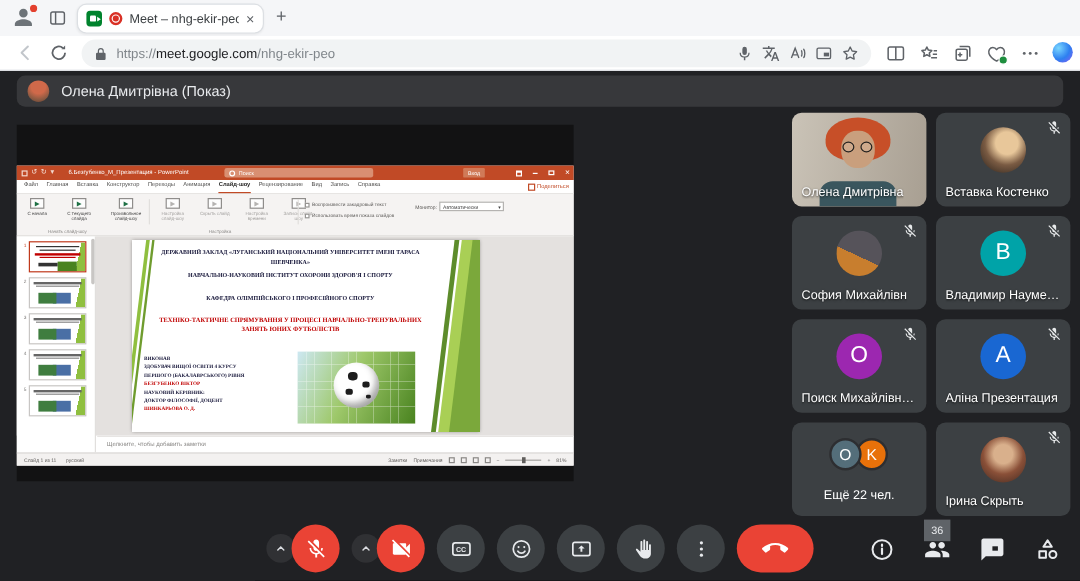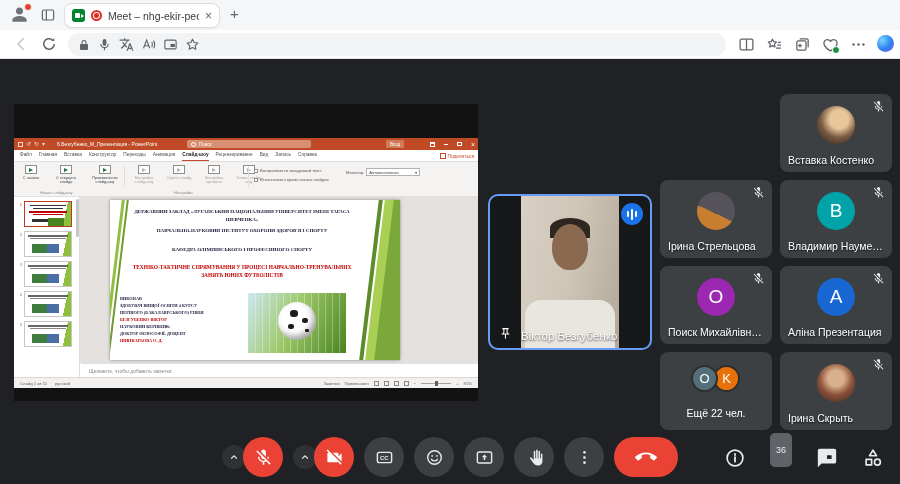--- a/index.html
+++ b/index.html
@@ -171,21 +171,21 @@
   .chev svg{width:12px;height:12px}
   .btn{width:40px;height:40px;border-radius:50%;display:flex;align-items:center;justify-content:center;position:relative;z-index:1}
   .btn svg{width:19px;height:19px}
   .redb{background:#ea4335;color:#fff}
   .darkb{background:#3c4043;color:#e8eaed}
   .end{width:64px;height:40px;border-radius:20px;background:#ea4335;color:#fff;display:flex;align-items:center;justify-content:center}
   .end svg{width:22px;height:22px}
   .side{position:absolute;right:16px;bottom:15px;display:flex;gap:24px;align-items:center;color:#e8eaed}
   .side .ic{width:22px;height:22px;position:relative}
   .badge{position:absolute;top:-14px;left:50%;transform:translateX(-50%);background:#5f6368;color:#e8eaed;
-         font-size:9px;padding:12px 6px;border-radius:5px;white-space:nowrap}
+         font-size:9px;padding:4px 6px;border-radius:0;white-space:nowrap}
 </style>
 <title>Meet – nhg-ekir-peo</title></head>
 <body>
 
 <div id="app">
 
   <div class="tabstrip">
     <div class="profile">
       <svg viewBox="0 0 24 24" fill="currentColor">
           <path d="M12 12c2.5 0 4.5-2 4.5-4.5S14.5 3 12 3 7.5 5 7.5 7.5 9.5 12 12 12zm0 2c-3.3 0-9 1.7-9 5v2h18v-2c0-3.3-5.7-5-9-5z"></path>
@@ -218,20 +218,21 @@
           <path d="M19 12a7 7 0 1 1-2.5-5.4"></path>
           <path d="M19 4v4h-4" fill="currentColor" stroke="none"></path>
         </svg>
     </div>
     <div class="urlbar">
       <span class="lockic">
         <svg viewBox="0 0 24 24" fill="currentColor">
             <path d="M18 10h-1V7a5 5 0 0 0-10 0v3H6a2 2 0 0 0-2 2v8a2 2 0 0 0 2 2h12a2 2 0 0 0 2-2v-8a2 2 0 0 0-2-2zM9 7a3 3 0 0 1 6 0v3H9V7z"></path>
           </svg>
       </span>
+      <span class="url"><span>https://</span><b>meet.google.com</b><span>/nhg-ekir-peo</span></span>
       <span class="pill-ic">
         <svg viewBox="0 0 24 24" fill="currentColor">
             <path d="M12 14a3 3 0 0 0 3-3V6a3 3 0 0 0-6 0v5a3 3 0 0 0 3 3z"></path>
             <path d="M17 11a5 5 0 0 1-10 0H5.3a6.7 6.7 0 0 0 5.7 6.6V21h2v-3.4a6.7 6.7 0 0 0 5.7-6.6H17z"></path>
           </svg>
       </span>
       <span class="pill-ic">
         <svg viewBox="0 0 24 24" fill="currentColor">
             <path d="M12.9 15l-2.6-2.4.03-.03A17.5 17.5 0 0 0 14 6H17V4h-7V2H8v2H1v2h11.2a15.7 15.7 0 0 1-3 5.3A15.6 15.6 0 0 1 7 8H5a17.5 17.5 0 0 0 2.8 4.3L3 17.3 4.4 19 9 14.4l2.9 2.9.98-2.3zM18.5 10h-2L12 22h2l1.1-3h4.8l1.1 3h2l-4.5-12zm-2.6 7l1.6-4.3 1.6 4.3h-3.2z"></path>
           </svg>
@@ -283,20 +284,24 @@
           <circle cx="5" cy="12" r="1.7"></circle>
           <circle cx="12" cy="12" r="1.7"></circle>
           <circle cx="19" cy="12" r="1.7"></circle>
         </svg>
     </div>
     <div class="copilot"></div>
   </div>
 
   <div class="meet">
 
+    <div class="banner">
+      <span class="bav"></span>
+      <span class="bname">Олена Дмитрівна (Показ)</span>
+    </div>
 
     <div class="share">
       <div class="pptwin">
 
         <div class="ptitle">
           <div class="qa">
             <span class="qbox"></span>
             <span class="qtxt">↺</span>
             <span class="qtxt">↻</span>
             <span class="qtxt">▾</span>
@@ -457,58 +462,48 @@
             <span class="vic"></span>
             <span>−</span>
             <span class="zslider"></span>
             <span>+</span>
             <span>81%</span>
           </span>
         </div>
       </div>
     </div>
 
-    <div class="pinned">
-      <div class="pv">
-        <div class="hairr"></div>
-        <div class="head"></div>
-        <div class="shirt"></div>
-      </div>
-      <div class="audio">
-        <i style="height:6px"></i>
-          <i style="height:11px"></i>
-          <i style="height:6px"></i>
-      </div>
-      <div class="pinicon">
-        <svg viewBox="0 0 24 24" fill="currentColor">
-            <path d="M14 4v5c0 1.12.37 2.16 1 3H9c.65-.86 1-1.9 1-3V4h4m3-2H7c-.55 0-1 .45-1 1s.45 1 1 1h1v5c0 1.66-1.34 3-3 3v2h5.97v7l1 1 1-1v-7H19v-2c-1.66 0-3-1.34-3-3V4h1c.55 0 1-.45 1-1s-.45-1-1-1z"></path>
-          </svg>
-      </div>
-      <div class="pname">Віктор Безгубенко</div>
-    </div>
-
+
+    <div class="tile vt" style="left:660px;top:34px">
+      <div class="hair"></div>
+      <div class="face"></div>
+      <div class="gl1"></div>
+      <div class="gl2"></div>
+      <div class="body"></div>
+      <div class="tname">Олена Дмитрівна</div>
+    </div>
 
     <div class="tile" style="left:780px;top:34px">
       <div class="pav g-viktoria"></div>
       <div class="tmic">
           <svg viewBox="0 0 24 24" fill="currentColor">
             <path d="M19 11h-1.7c0 .74-.16 1.43-.43 2.05l1.23 1.23c.56-.98.9-2.09.9-3.28zm-4.02.17c0-.06.02-.11.02-.17V5c0-1.66-1.34-3-3-3S9 3.34 9 5v.18l5.98 5.99zM4.27 3L3 4.27l6.01 6.01V11c0 1.66 1.33 3 2.99 3 .22 0 .44-.03.65-.08l1.66 1.66c-.71.33-1.5.52-2.31.52-2.76 0-5.3-2.1-5.3-5.1H5c0 3.41 2.72 6.23 6 6.72V21h2v-3.28c.91-.13 1.77-.45 2.54-.9L19.73 21 21 19.73 4.27 3z"></path>
           </svg>
         </div>
       <div class="tname">Вставка Костенко</div>
     </div>
 
     <div class="tile" style="left:660px;top:120px">
       <div class="pav g-sofia"></div>
       <div class="tmic">
           <svg viewBox="0 0 24 24" fill="currentColor">
             <path d="M19 11h-1.7c0 .74-.16 1.43-.43 2.05l1.23 1.23c.56-.98.9-2.09.9-3.28zm-4.02.17c0-.06.02-.11.02-.17V5c0-1.66-1.34-3-3-3S9 3.34 9 5v.18l5.98 5.99zM4.27 3L3 4.27l6.01 6.01V11c0 1.66 1.33 3 2.99 3 .22 0 .44-.03.65-.08l1.66 1.66c-.71.33-1.5.52-2.31.52-2.76 0-5.3-2.1-5.3-5.1H5c0 3.41 2.72 6.23 6 6.72V21h2v-3.28c.91-.13 1.77-.45 2.54-.9L19.73 21 21 19.73 4.27 3z"></path>
           </svg>
         </div>
-      <div class="tname">Ірина Стрельцова</div>
+      <div class="tname">София Михайлівн</div>
     </div>
 
     <div class="tile" style="left:780px;top:120px">
       <div class="pav letter" style="background: rgb(0, 163, 168);">В</div>
       <div class="tmic">
           <svg viewBox="0 0 24 24" fill="currentColor">
             <path d="M19 11h-1.7c0 .74-.16 1.43-.43 2.05l1.23 1.23c.56-.98.9-2.09.9-3.28zm-4.02.17c0-.06.02-.11.02-.17V5c0-1.66-1.34-3-3-3S9 3.34 9 5v.18l5.98 5.99zM4.27 3L3 4.27l6.01 6.01V11c0 1.66 1.33 3 2.99 3 .22 0 .44-.03.65-.08l1.66 1.66c-.71.33-1.5.52-2.31.52-2.76 0-5.3-2.1-5.3-5.1H5c0 3.41 2.72 6.23 6 6.72V21h2v-3.28c.91-.13 1.77-.45 2.54-.9L19.73 21 21 19.73 4.27 3z"></path>
           </svg>
         </div>
       <div class="tname">Владимир Науме…</div>

